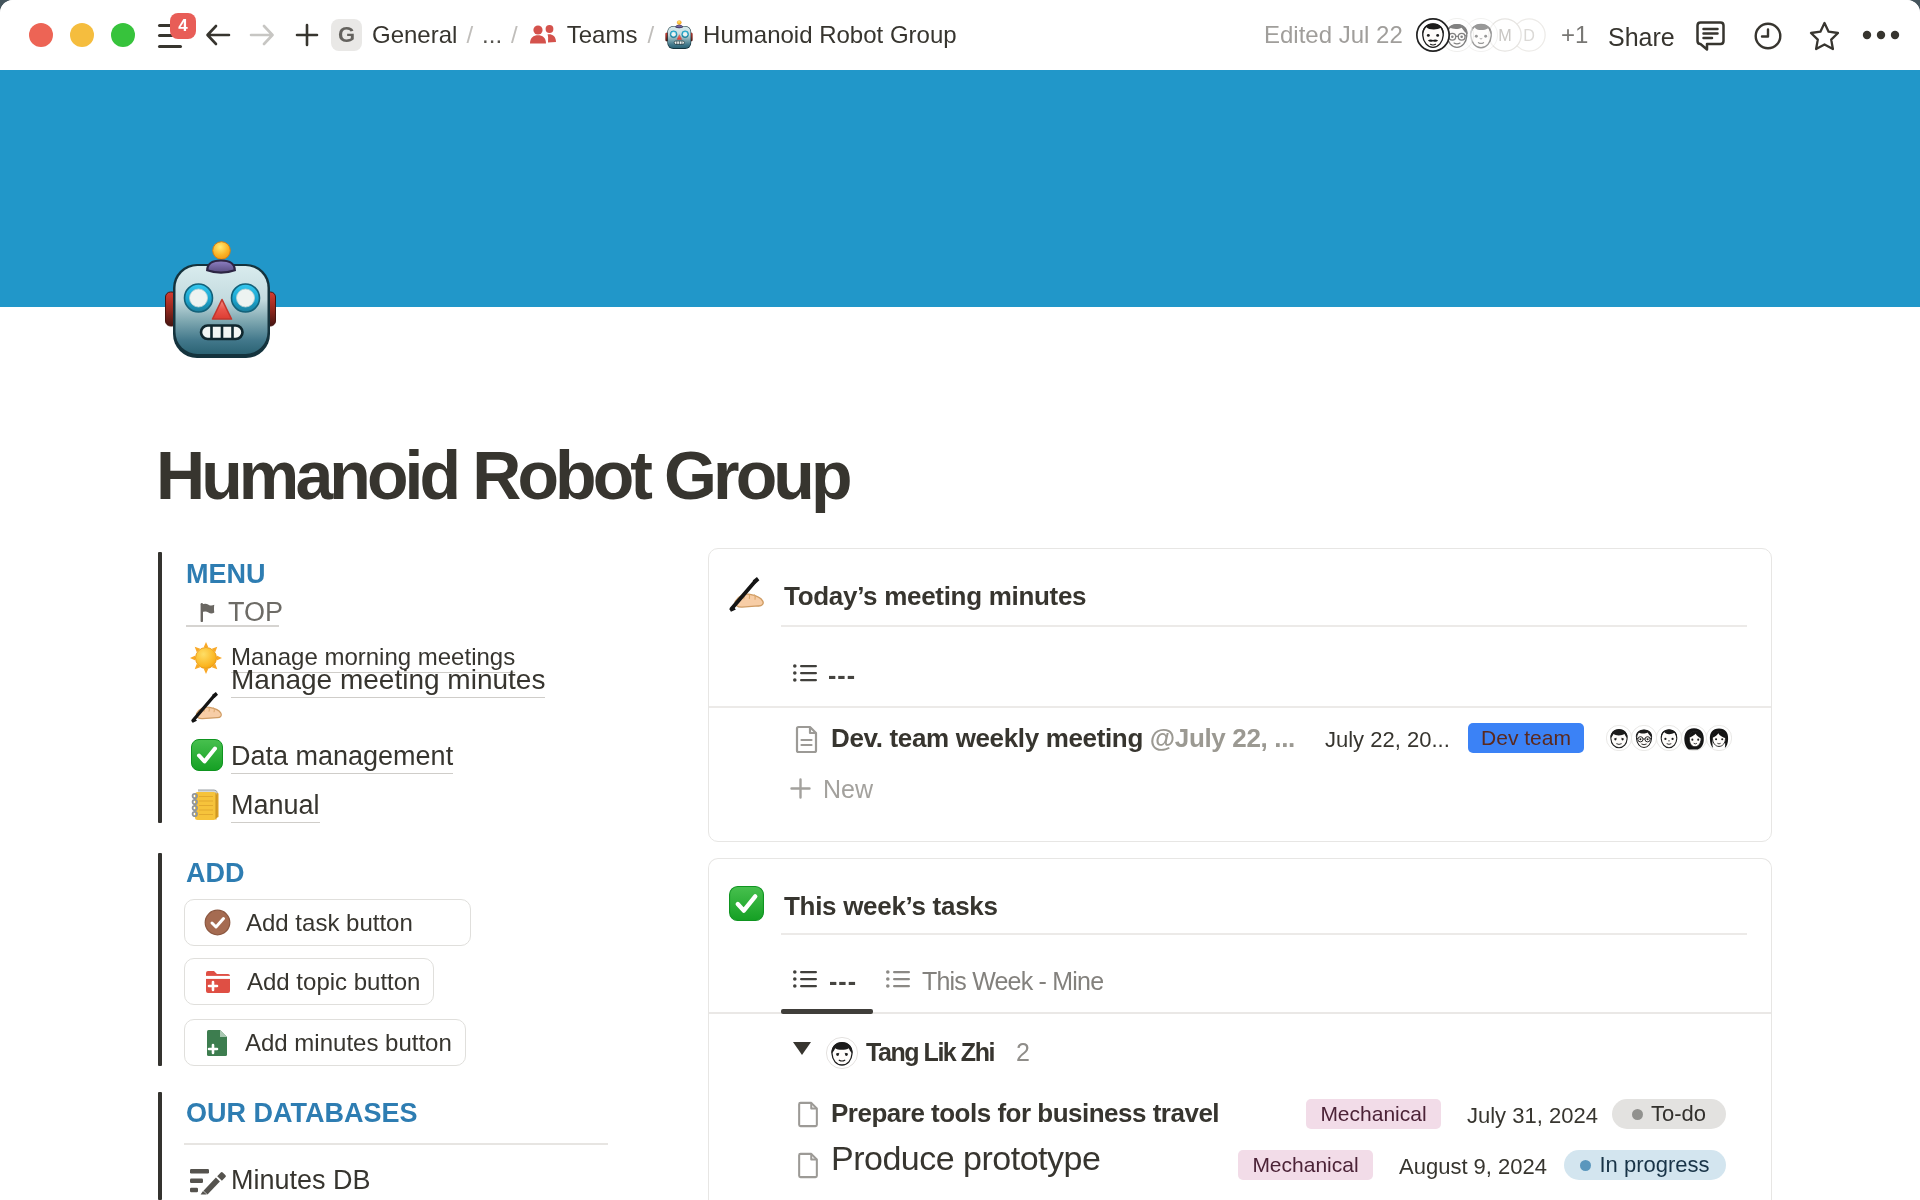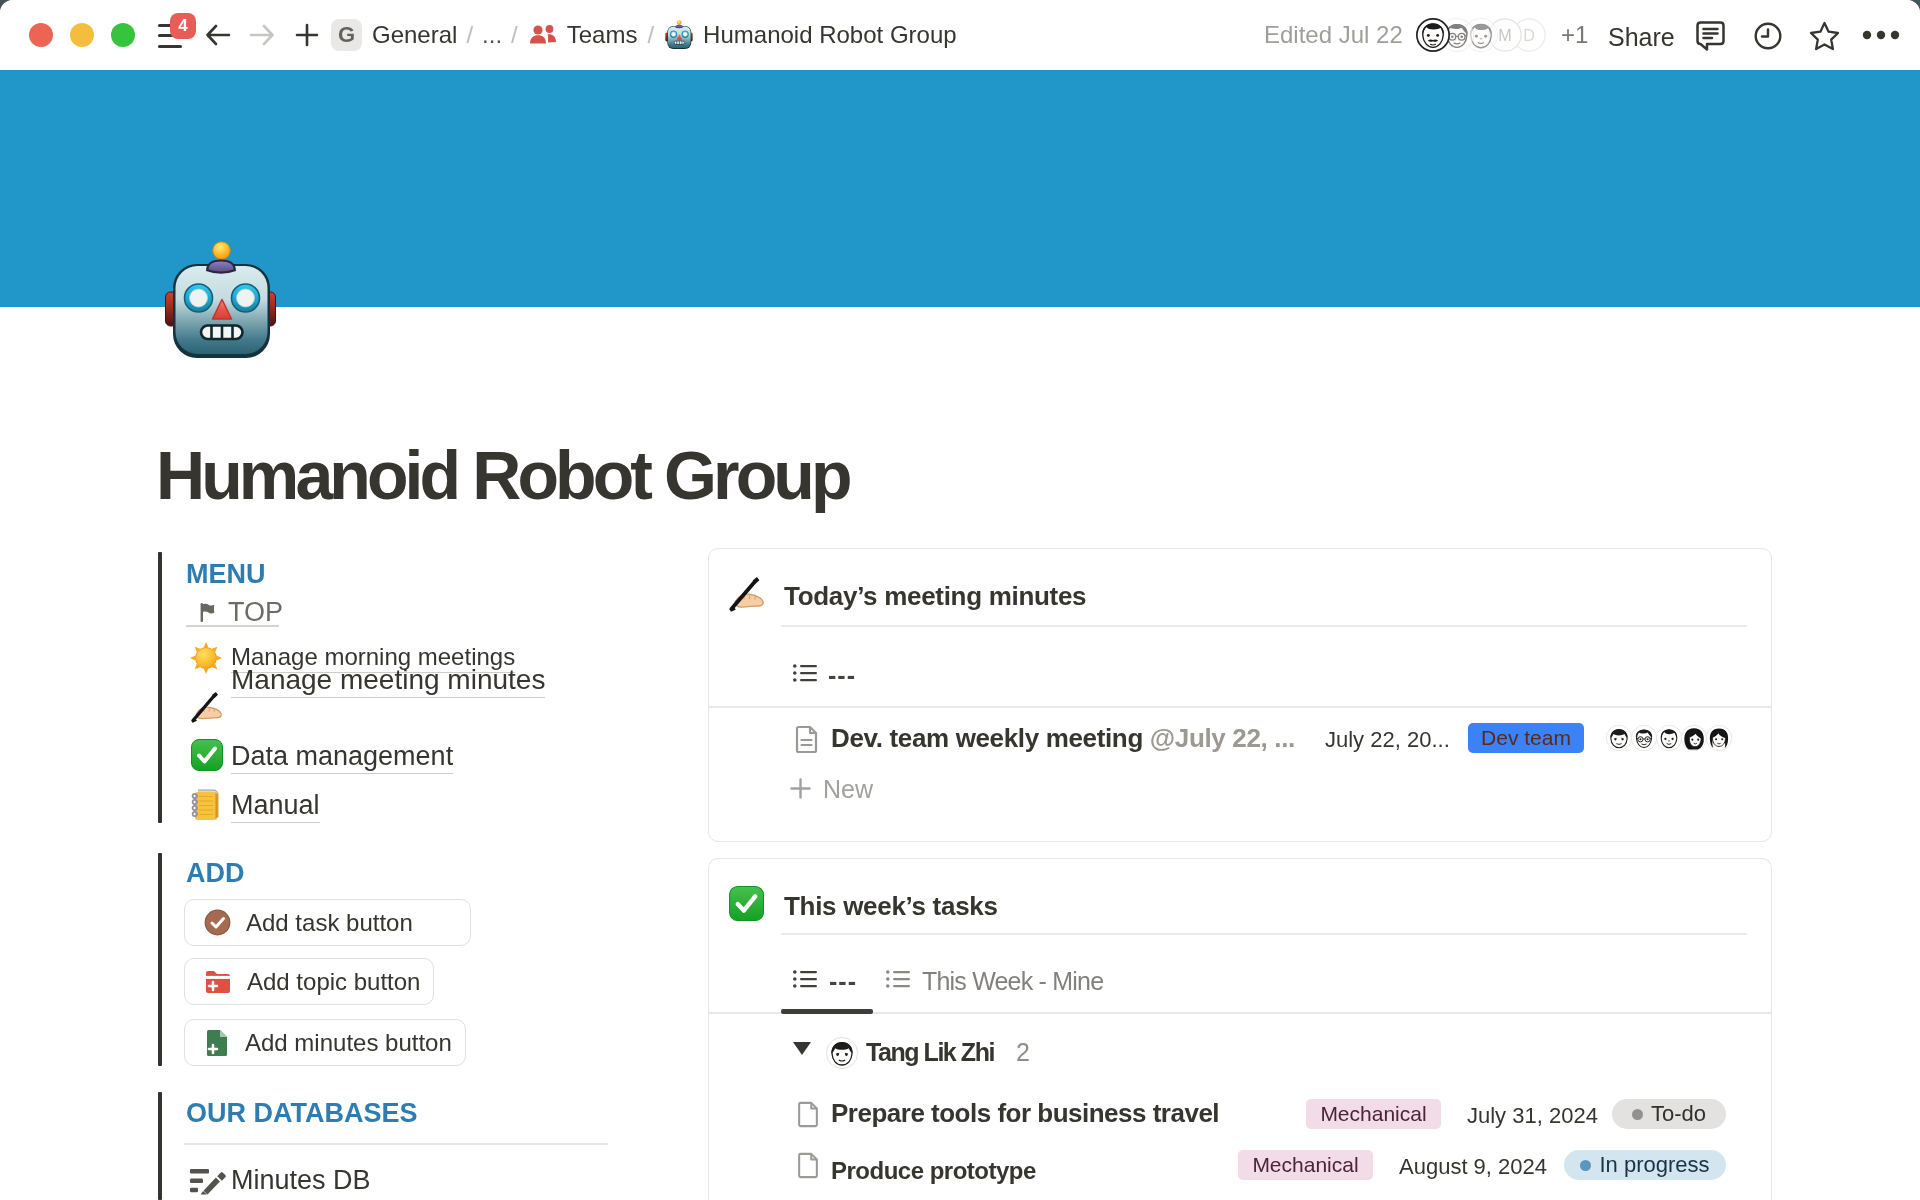--- a/index.html
+++ b/index.html
@@ -469,18 +469,18 @@
     </svg>
     <div class="abs dark" style="left:122px;top:239px;font-size:26px;font-weight:bold;letter-spacing:-0.5px;">Prepare tools for business travel</div>
     <div class="abs tag" style="left:597px;top:240px;width:135px;text-align:center;padding:0;background:#f2dce8;color:#4c2337;">Mechanical</div>
     <div class="abs" style="left:758px;top:244px;font-size:22px;color:#37352f;">July 31, 2024</div>
     <div class="abs pill" style="left:903px;top:240px;width:114px;justify-content:center;padding:0;background:#e3e2e0;color:#32302c;font-size:22px;"><span class="dot" style="background:#91918e;"></span>To-do</div>
 
     <svg class="abs" style="left:87px;top:293px;" width="24" height="27" viewBox="0 0 25 29" fill="none" stroke="#9c9a96" stroke-width="2.2" stroke-linejoin="round">
       <path d="M3 3.5 Q3 2 4.5 2 H16 L22 8 V25.5 Q22 27 20.5 27 H4.5 Q3 27 3 25.5 Z"></path>
         <path d="M16 2 V8 H22"></path>
     </svg>
-    <div class="abs dark" style="left:122px;top:298px;font-size:24px;font-weight:bold;letter-spacing:-0.5px;">Produce prototype</div>
+    <div class="abs dark" style="left:122px;top:280px;font-size:34px;font-weight:normal;letter-spacing:-0.5px;">Produce prototype</div>
     <div class="abs tag" style="left:529px;top:291px;width:135px;text-align:center;padding:0;background:#f2dce8;color:#4c2337;">Mechanical</div>
     <div class="abs" style="left:690px;top:295px;font-size:22px;color:#37352f;">August 9, 2024</div>
     <div class="abs pill" style="left:855px;top:291px;width:162px;justify-content:center;padding:0;background:#d3e5ef;color:#183347;font-size:22px;"><span class="dot" style="background:#5b97bd;"></span>In progress</div>
   </div>
 </div>
 
 </body></html>

